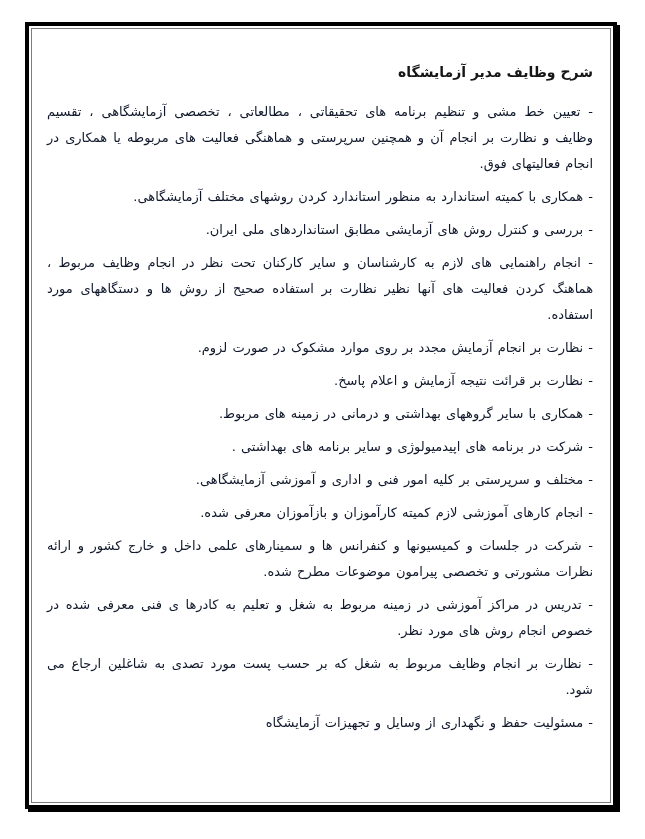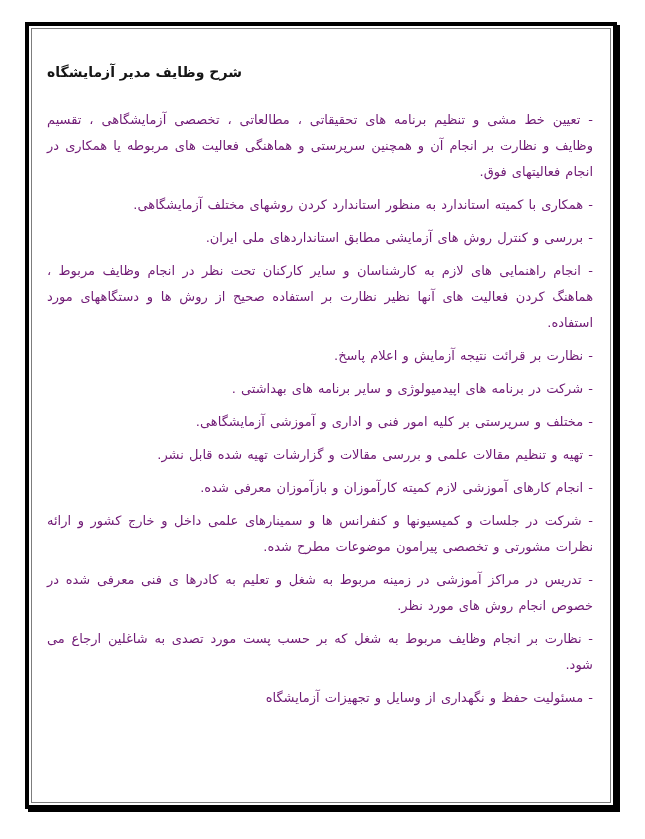--- a/index.html
+++ b/index.html
@@ -40,51 +40,52 @@
   .content {
     position: absolute;
     inset: 1px;
     padding: 32px 16px 0 14px;
     direction: rtl;
     overflow: hidden;
   }
   .title {
     font-size: 14px;
     font-weight: bold;
-    text-align: left;
+    text-align: right;
     color: #161616;
     line-height: 21px;
-    margin: 0 0 24px 0;
+    margin: 0 0 16px 0;
   }
   .duty {
     font-size: 13px;
-    color: #701a75;
+    color: #0f172a;
     line-height: 26px;
     margin: 0 0 7px 0;
     text-align: justify;
     text-align-last: right;
     word-spacing: 1px;
   }
 </style>
 </head>
 <body>
 
 <div class="page">
   <div class="frame-outer">
     <div class="frame-inner">
       <div class="content">
         <h1 class="title">شرح وظایف مدیر آزمایشگاه</h1>
         <p class="duty">- تعیین خط مشی و تنظیم برنامه های تحقیقاتی ، مطالعاتی ، تخصصی آزمایشگاهی ، تقسیم وظایف و نظارت بر انجام آن و همچنین سرپرستی و هماهنگی فعالیت های مربوطه یا همکاری در انجام فعالیتهای فوق.</p>
         <p class="duty">- همکاری با کمیته استاندارد به منظور استاندارد کردن روشهای مختلف آزمایشگاهی.</p>
         <p class="duty">- بررسی و کنترل روش های آزمایشی مطابق استانداردهای ملی ایران.</p>
         <p class="duty">- انجام راهنمایی های لازم به کارشناسان و سایر کارکنان تحت نظر در انجام وظایف مربوط ، هماهنگ کردن فعالیت های آنها نظیر نظارت بر استفاده صحیح از روش ها و دستگاههای مورد استفاده.</p>
+        <p class="duty">- نظارت بر انجام آزمایش مجدد بر روی موارد مشکوک در صورت لزوم.</p>
         <p class="duty">- نظارت بر قرائت نتیجه آزمایش و اعلام پاسخ.</p>
+        <p class="duty">- همکاری با سایر گروههای بهداشتی و درمانی در زمینه های مربوط.</p>
         <p class="duty">- شرکت در برنامه های اپیدمیولوژی و سایر برنامه های بهداشتی .</p>
         <p class="duty">- مختلف و سرپرستی بر کلیه امور فنی و اداری و آموزشی آزمایشگاهی.</p>
-        <p class="duty">- تهیه و تنظیم مقالات علمی و بررسی مقالات و گزارشات تهیه شده قابل نشر.</p>
         <p class="duty">- انجام کارهای آموزشی لازم کمیته کارآموزان و بازآموزان معرفی شده.</p>
         <p class="duty">- شرکت در جلسات و کمیسیونها و کنفرانس ها و سمینارهای علمی داخل و خارج کشور و ارائه نظرات مشورتی و تخصصی پیرامون موضوعات مطرح شده.</p>
         <p class="duty">- تدریس در مراکز آموزشی در زمینه مربوط به شغل و تعلیم به کادرها ی فنی معرفی شده در خصوص انجام روش های مورد نظر.</p>
         <p class="duty">- نظارت بر انجام وظایف مربوط به شغل که بر حسب پست مورد تصدی به شاغلین ارجاع می شود.</p>
         <p class="duty">- مسئولیت حفظ و نگهداری از وسایل و تجهیزات آزمایشگاه</p>
       </div>
     </div>
   </div>
 </div>
 

